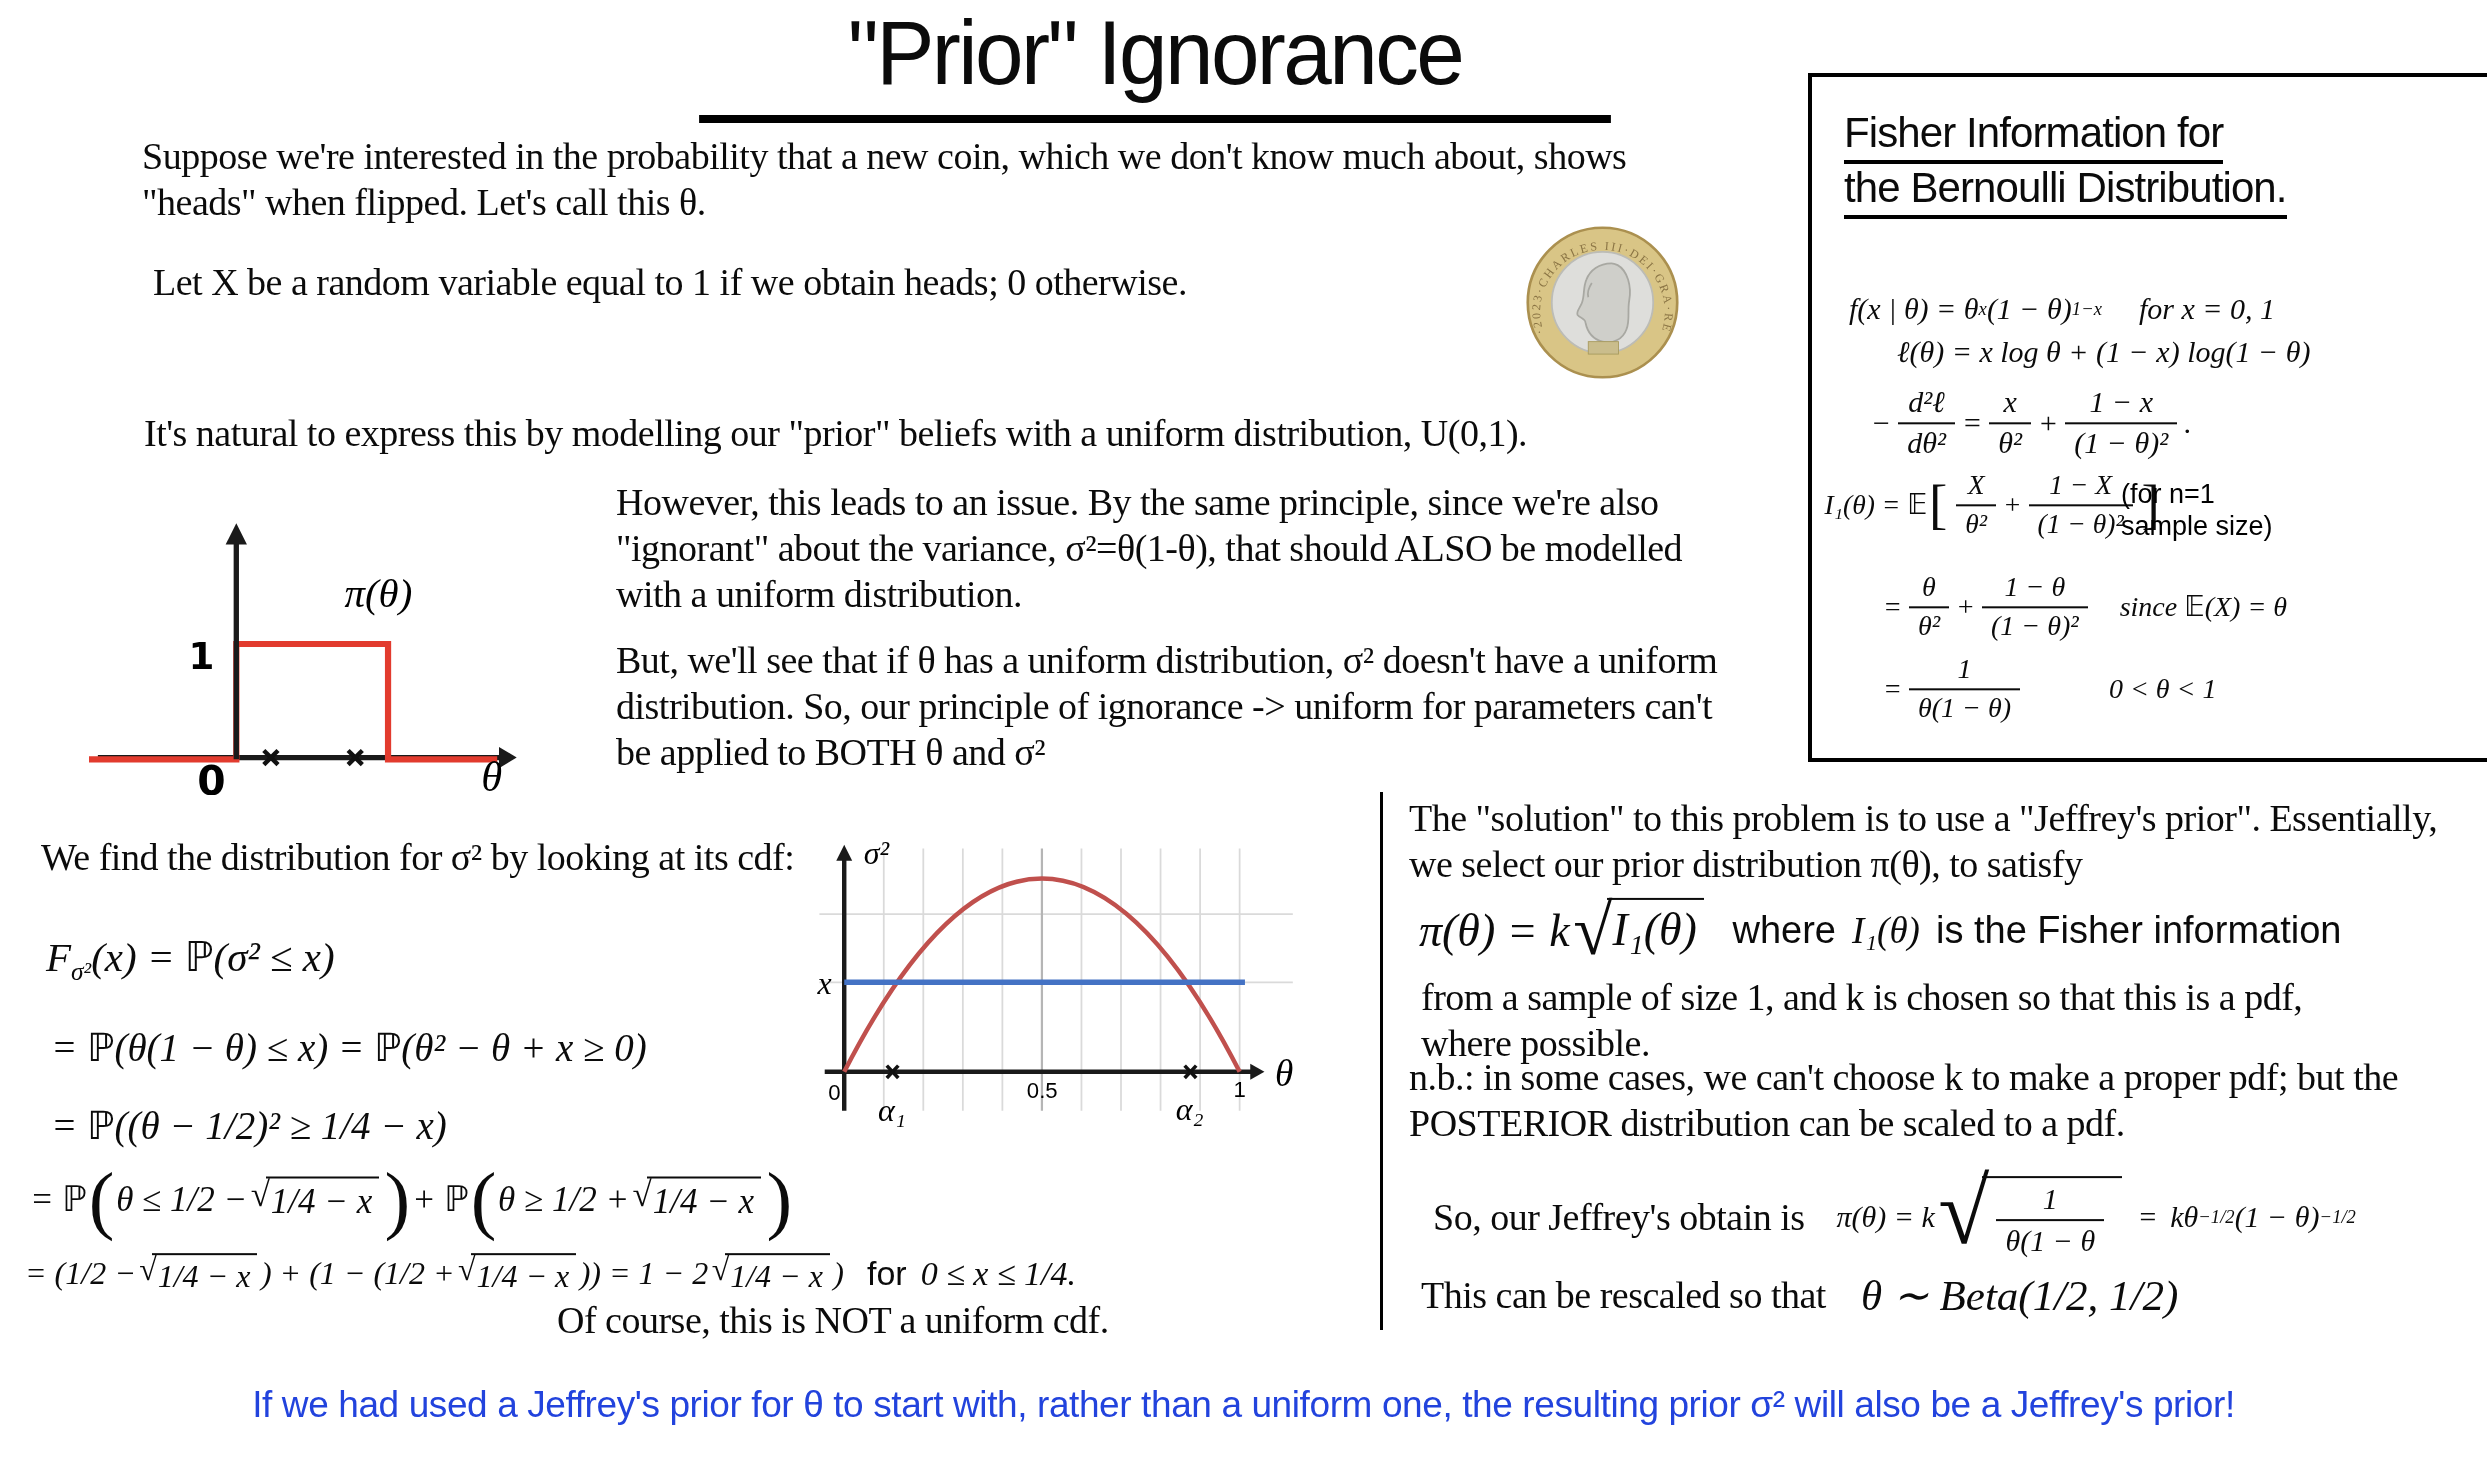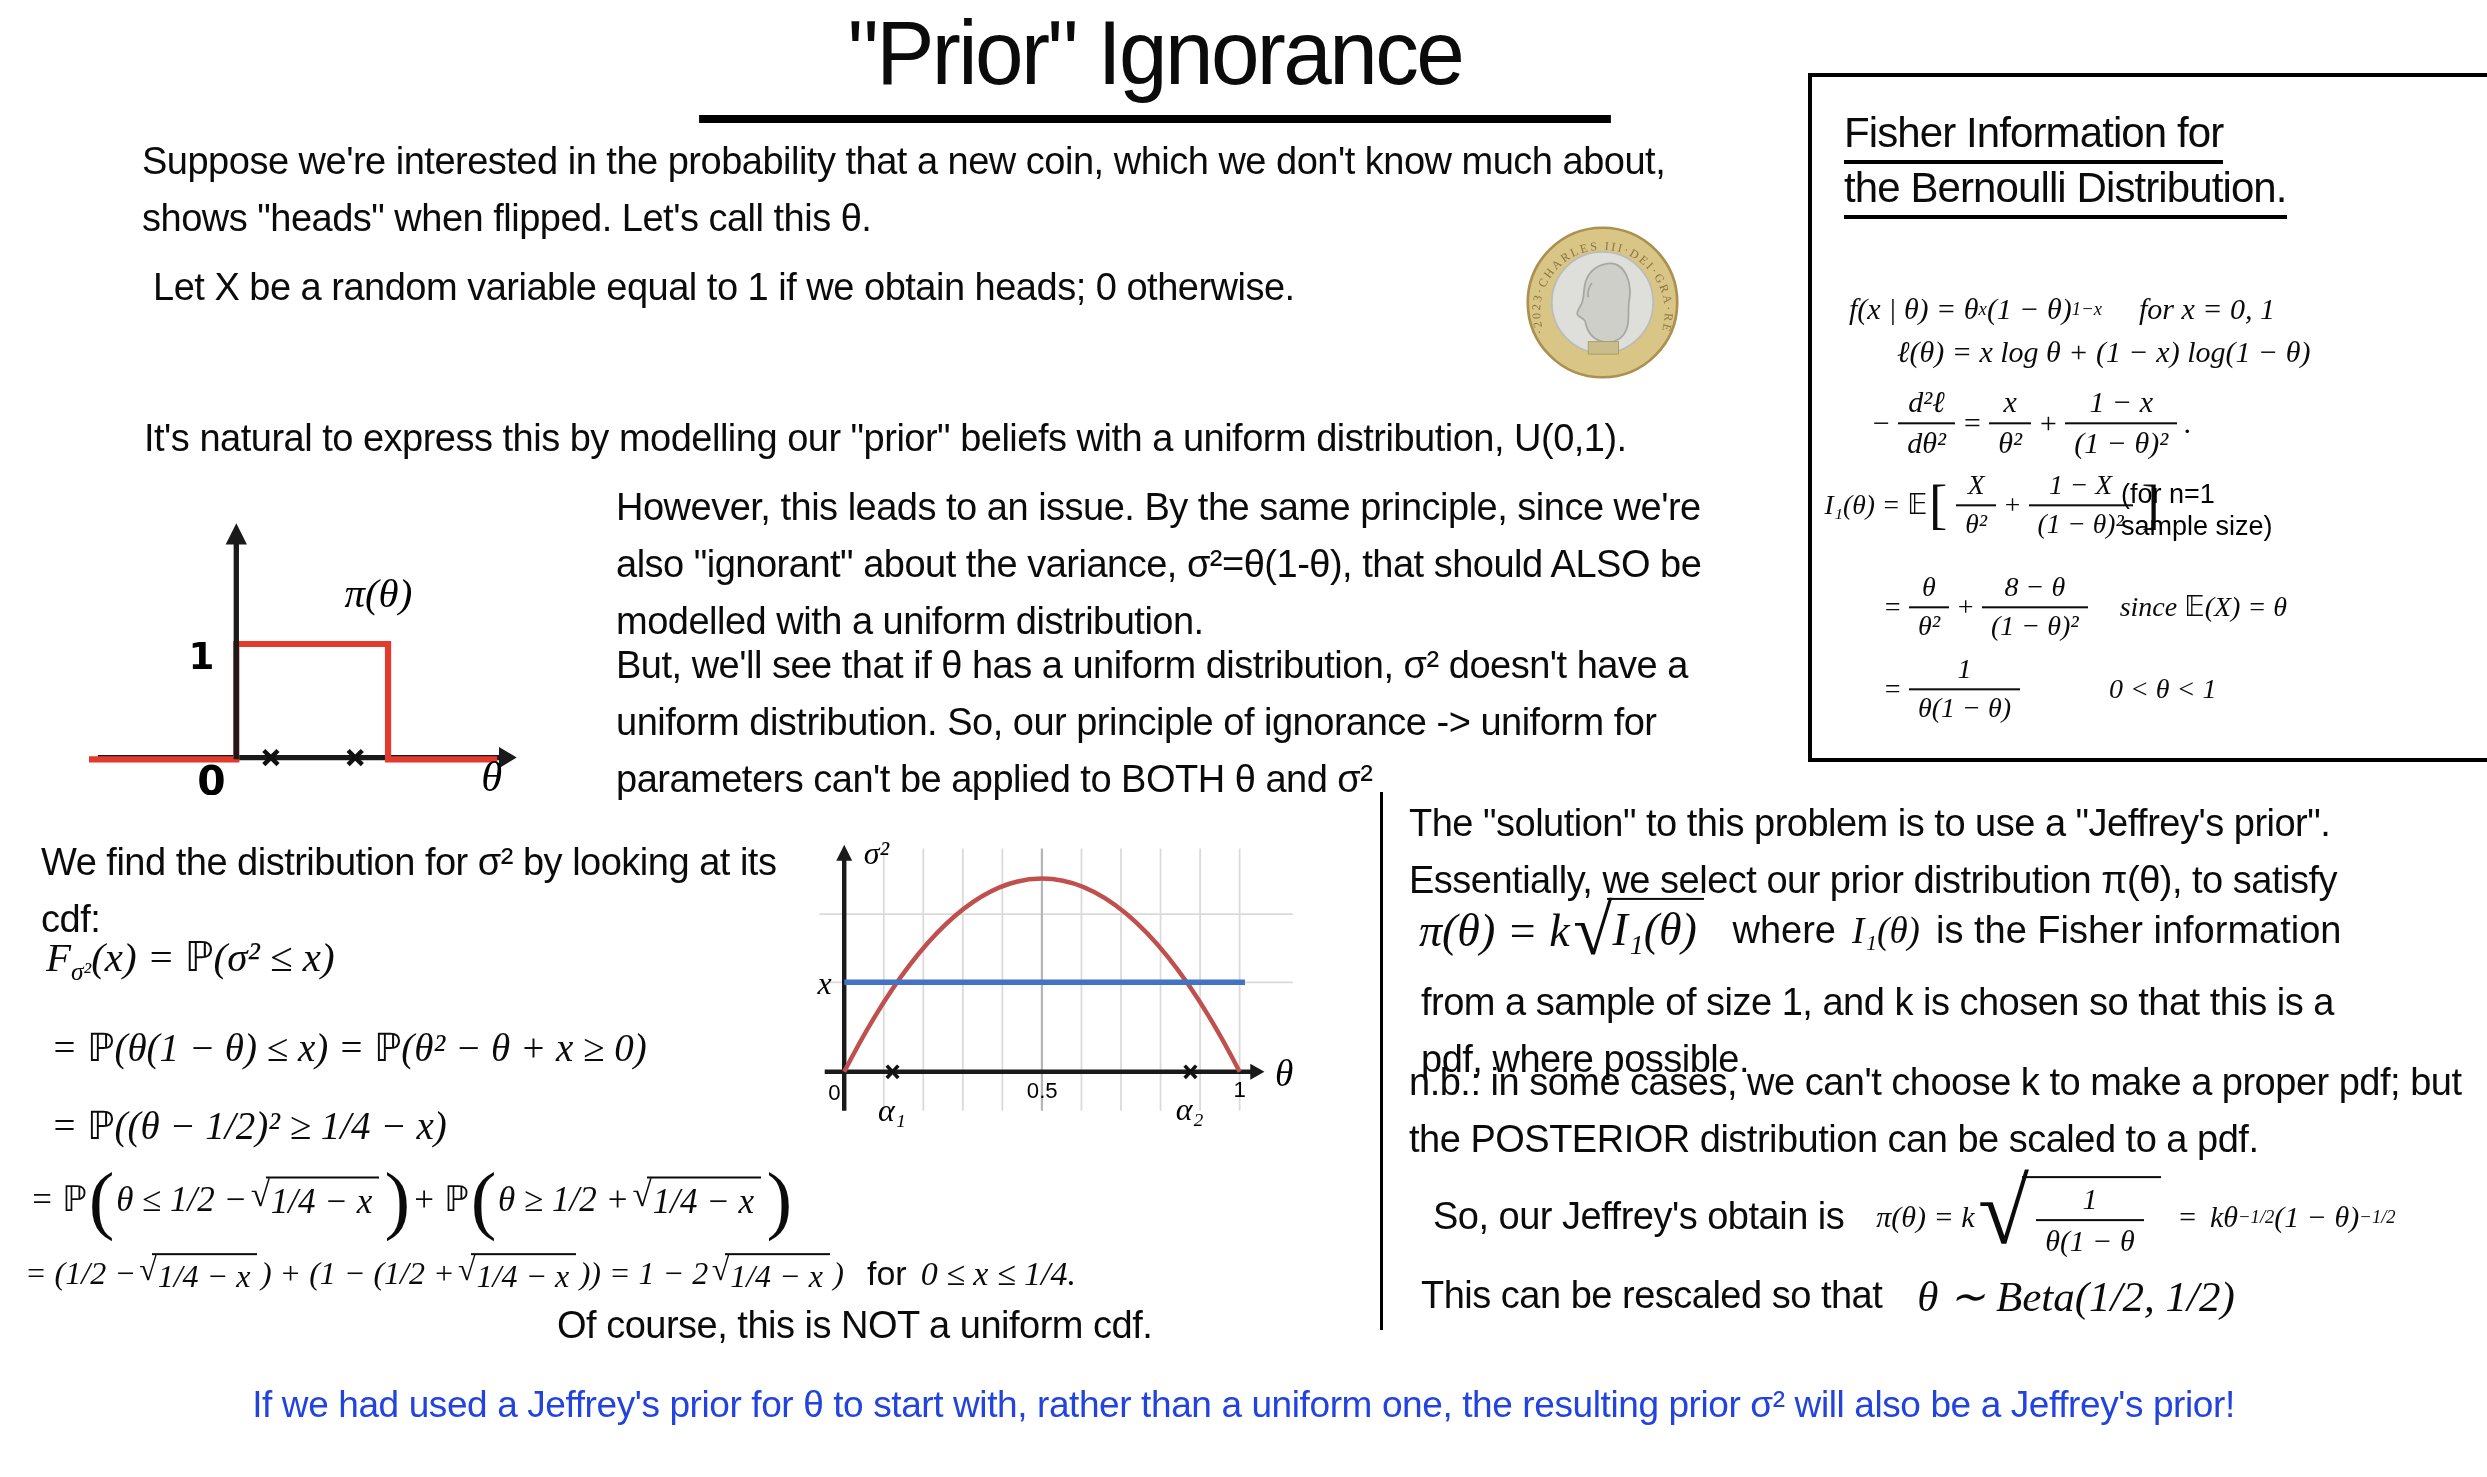--- a/index.html
+++ b/index.html
@@ -1,19 +1,19 @@
 <!DOCTYPE html>
 <html style="font-size:14px"><head>
 <meta charset="utf-8">
 <style>
   html,body{margin:0;padding:0;background:#dfdfdf;}
   .slide{position:relative;width:2487px;height:1478px;background:#ffffff;overflow:hidden;
          font-family:"Liberation Sans",sans-serif;color:#0b0b0b;}
   .abs{position:absolute;}
-  .txt{font-size:38px;line-height:57px;letter-spacing:-0.5px;}
+  .txt{font-size:38px;line-height:46px;letter-spacing:-0.5px;font-family:Liberation Serif, serif;}
   .math{font-family:"Liberation Serif","DejaVu Serif","DejaVu Sans",serif;font-style:italic;}
   .upright{font-style:normal;}
   .row{position:absolute;display:flex;align-items:center;white-space:nowrap;transform:translateY(-50%);}
   .frac{display:inline-block;text-align:center;vertical-align:middle;margin:0 7px;}
   .frac .num{display:block;padding:0 9px 2.7px;}
   .frac .den{display:block;border-top:2.7px solid #0b0b0b;padding:2.7px 9px 0;}
   sup{font-size:0.62em;}
   sub{font-size:0.62em;}
   .bigbr{font-size:2.0em;font-style:normal;font-weight:300;margin:0 1.8px;}
   .bigp{font-size:2.2em;font-style:normal;font-weight:300;margin:0 1.8px;}
@@ -122,21 +122,21 @@
     </div>
 
     <div class="row math" style="left:71px;top:530px;font-size:28px;">
       <span>=</span>
       <span class="frac">
           <span class="num">θ</span>
           <span class="den">θ²</span>
         </span>
       <span>+</span>
       <span class="frac">
-          <span class="num">8 − θ</span>
+          <span class="num">1 − θ</span>
           <span class="den">(1 − θ)²</span>
         </span>
       <span style="margin-left:25px;">since 𝔼(X) = θ</span>
     </div>
 
     <div class="row math" style="left:71px;top:612px;font-size:28px;">
       <span>=</span>
       <span class="frac">
           <span class="num">1</span>
           <span class="den">θ(1 − θ)</span>

